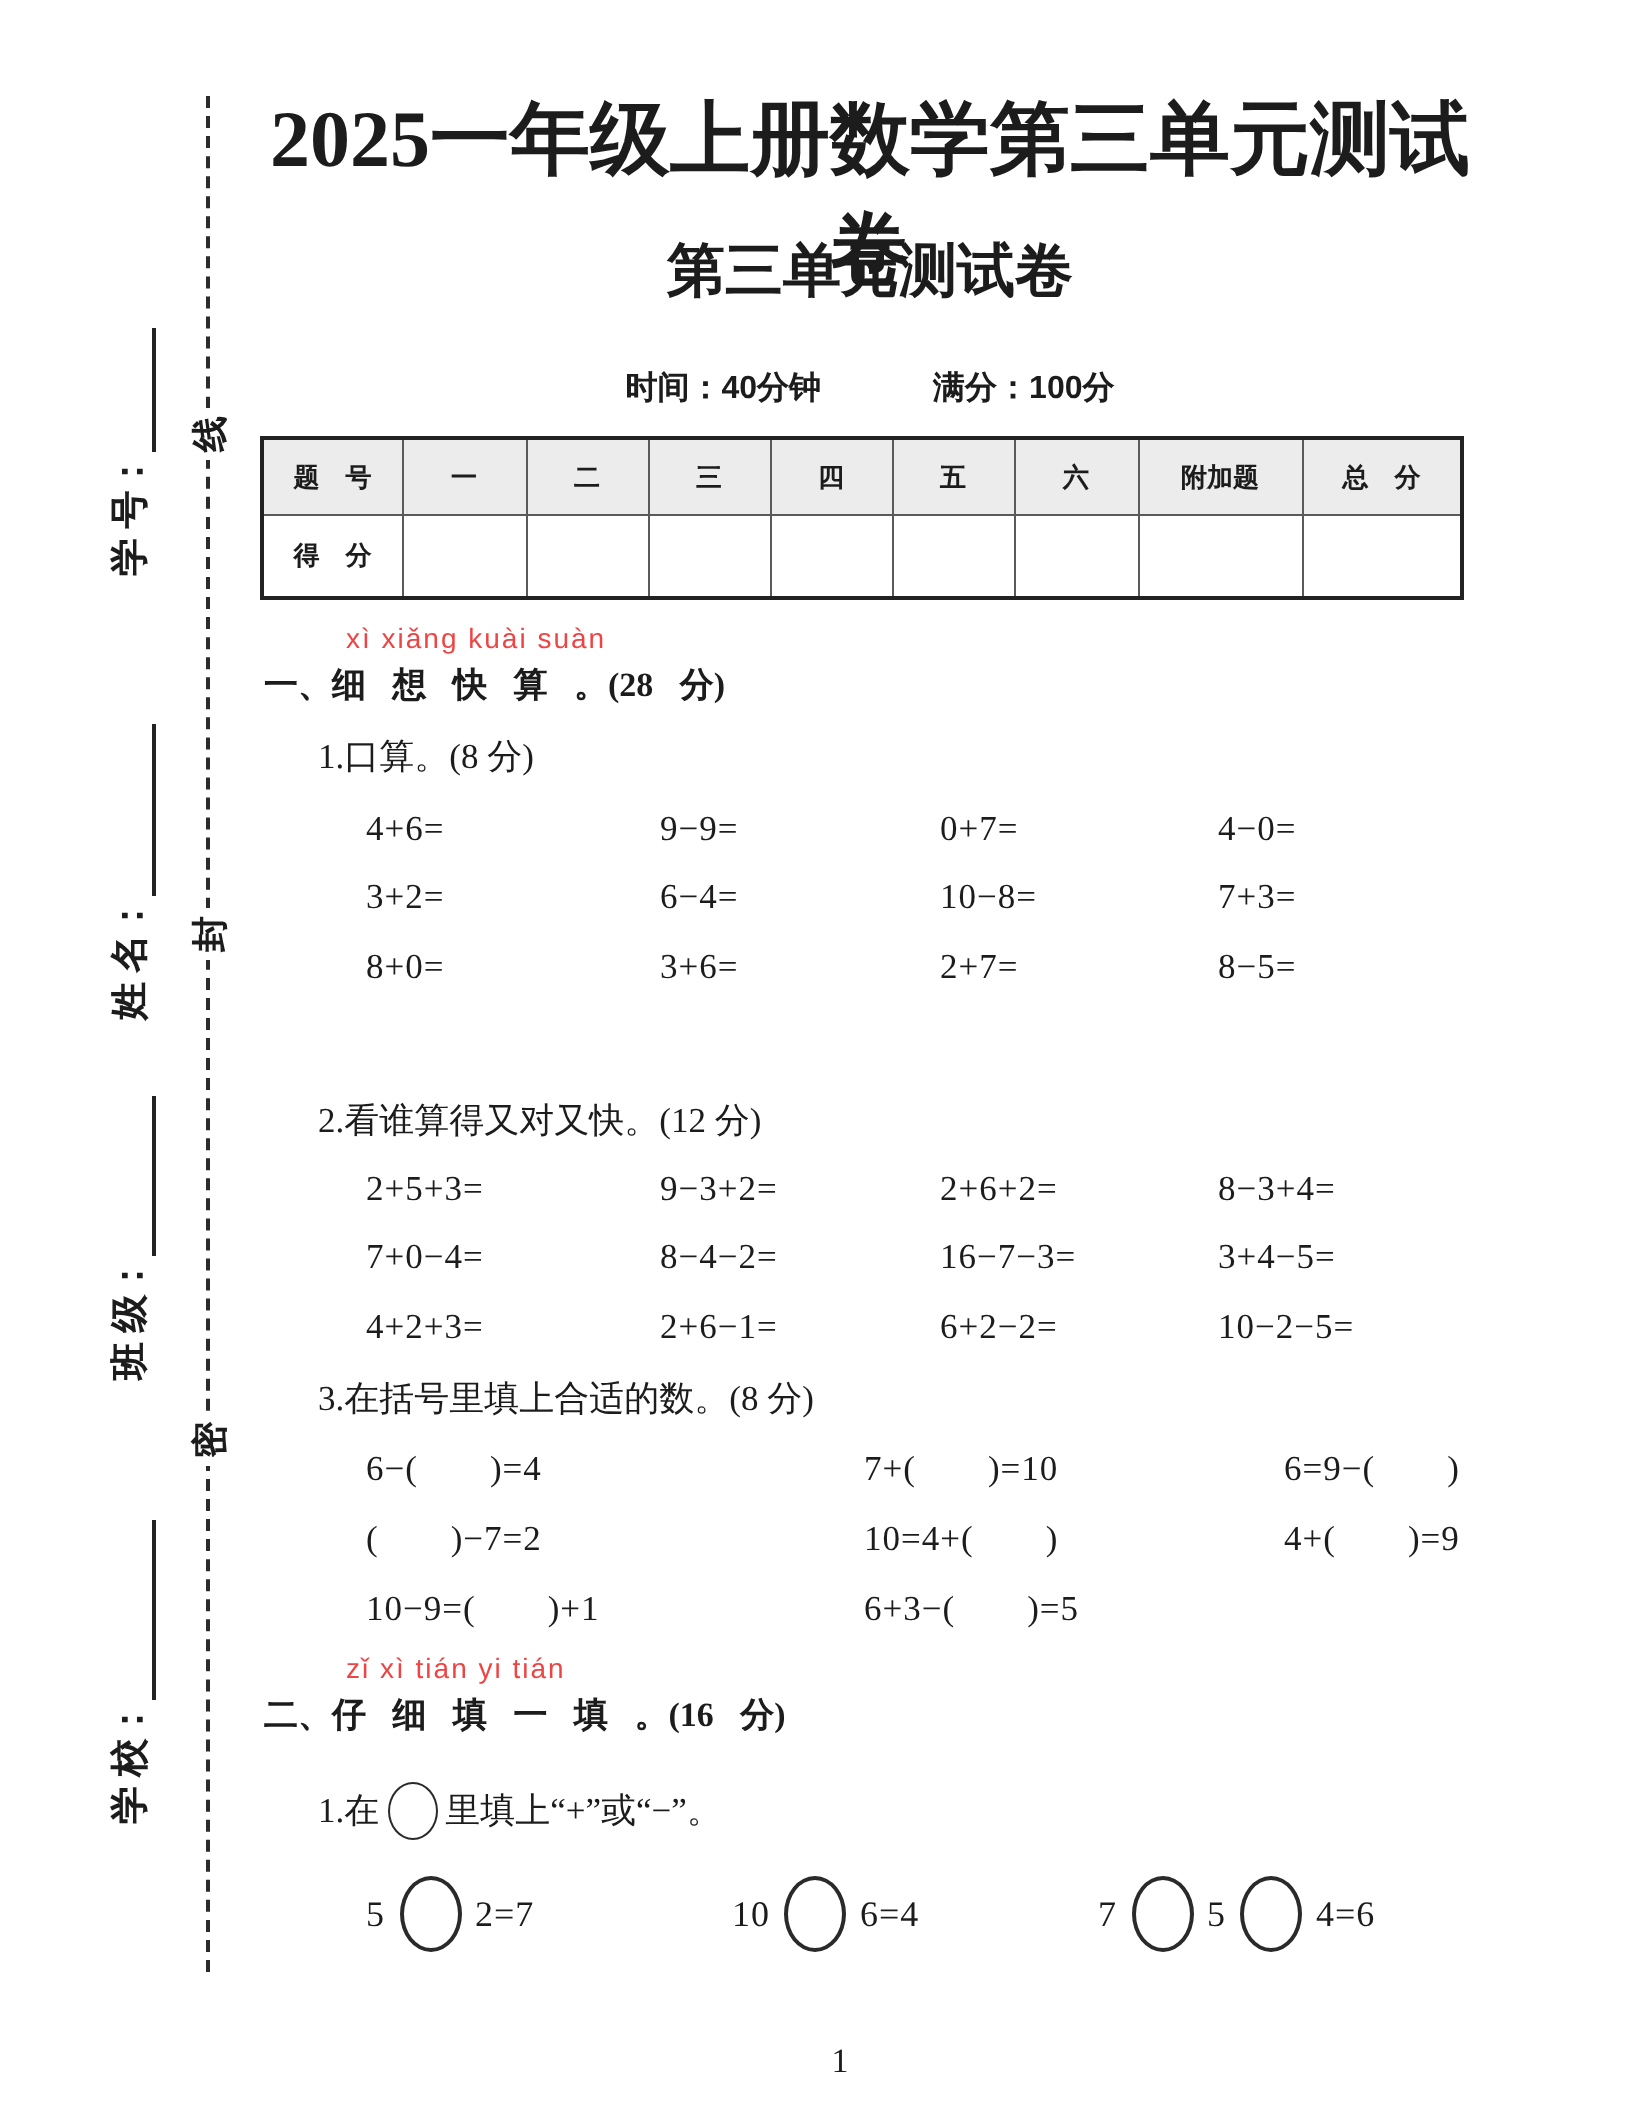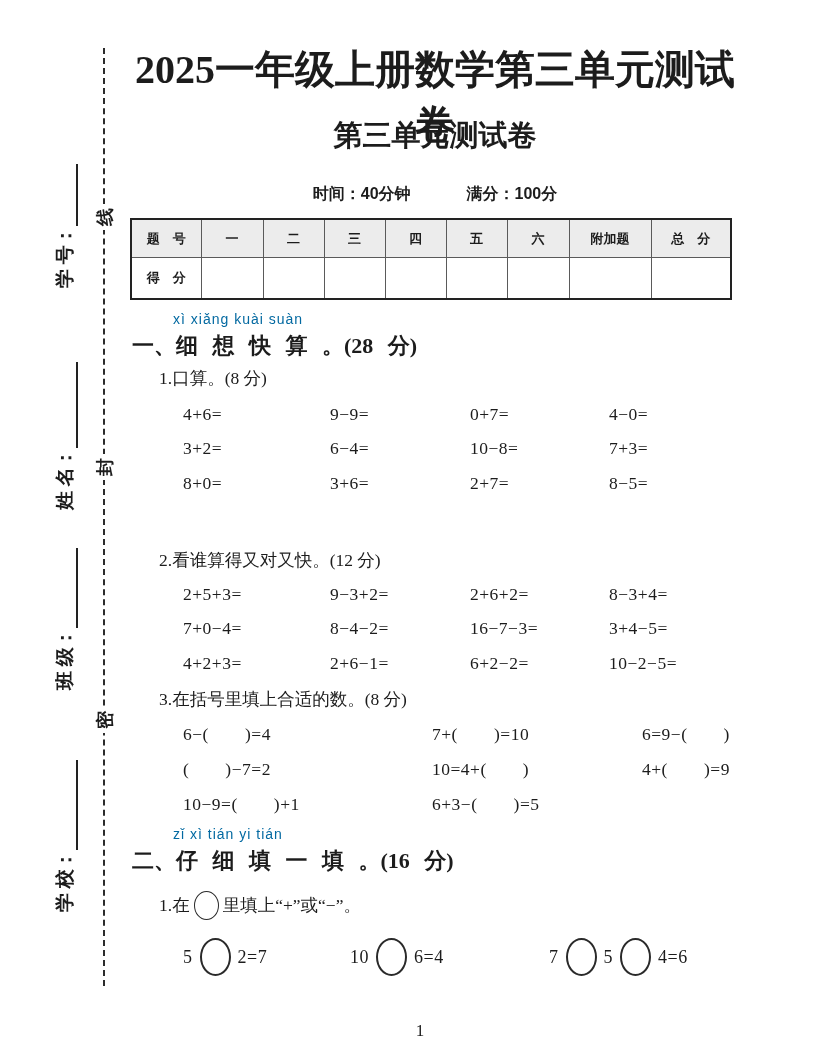--- a/index.html
+++ b/index.html
@@ -31,23 +31,23 @@
   .score-table{position:absolute;left:130px;top:218px;border-collapse:collapse;
                table-layout:fixed;width:602px;
                font-family:"Liberation Sans","DejaVu Sans",sans-serif;}
   .score-table td{border:1.5px solid #5a5a5a;text-align:center;vertical-align:middle;
                   font-size:13px;font-weight:700;padding:0;}
   .score-table tr.hdr td{height:37px;background:#ececec;}
   .score-table tr.scr td{height:40px;background:#fff;}
   .score-table{border:2.5px solid #222;}
 
   
-  .pinyin{position:absolute;font-size:14px;color:#0369a1;letter-spacing:1px;
+  .pinyin{position:absolute;font-size:14px;color:#ef4444;letter-spacing:1px;
           font-family:"Liberation Sans","DejaVu Sans",sans-serif;white-space:nowrap;}
-  .sec-head{position:absolute;font-size:22px;font-weight:700;word-spacing:9px;
+  .sec-head{position:absolute;font-size:17px;font-weight:700;word-spacing:9px;
             white-space:nowrap;}
   .sub-title{position:absolute;font-size:17.5px;white-space:nowrap;}
   .eq-grid{position:absolute;}
   .eq-row{display:flex;align-items:center;}
   .eq{display:inline-block;font-size:17.5px;letter-spacing:0.5px;white-space:nowrap;}
   .g1 .eq-row{height:34.5px;}
   .g1 .eq:nth-child(1){width:147px;}
   .g1 .eq:nth-child(2){width:140px;}
   .g1 .eq:nth-child(3){width:139px;}
   .g3 .eq-row{height:35px;}
@@ -213,21 +213,21 @@
     <span class="circle small" style="margin:0 4px"></span>
     <span>里填上“+”或“−”。</span>
   </div>
 
   <div class="circ-row" style="left:183px;top:936px;width:560px">
     <div class="circ-prob" style="left:0">
       <span>5</span>
       <span class="circle"></span>
       <span>2=7</span>
     </div>
-    <div class="circ-prob" style="left:167px">
+    <div class="circ-prob" style="left:183px">
       <span>10</span>
       <span class="circle"></span>
       <span>6=4</span>
     </div>
     <div class="circ-prob" style="left:366px">
       <span>7</span>
       <span class="circle"></span>
       <span>5</span>
       <span class="circle"></span>
       <span>4=6</span>

